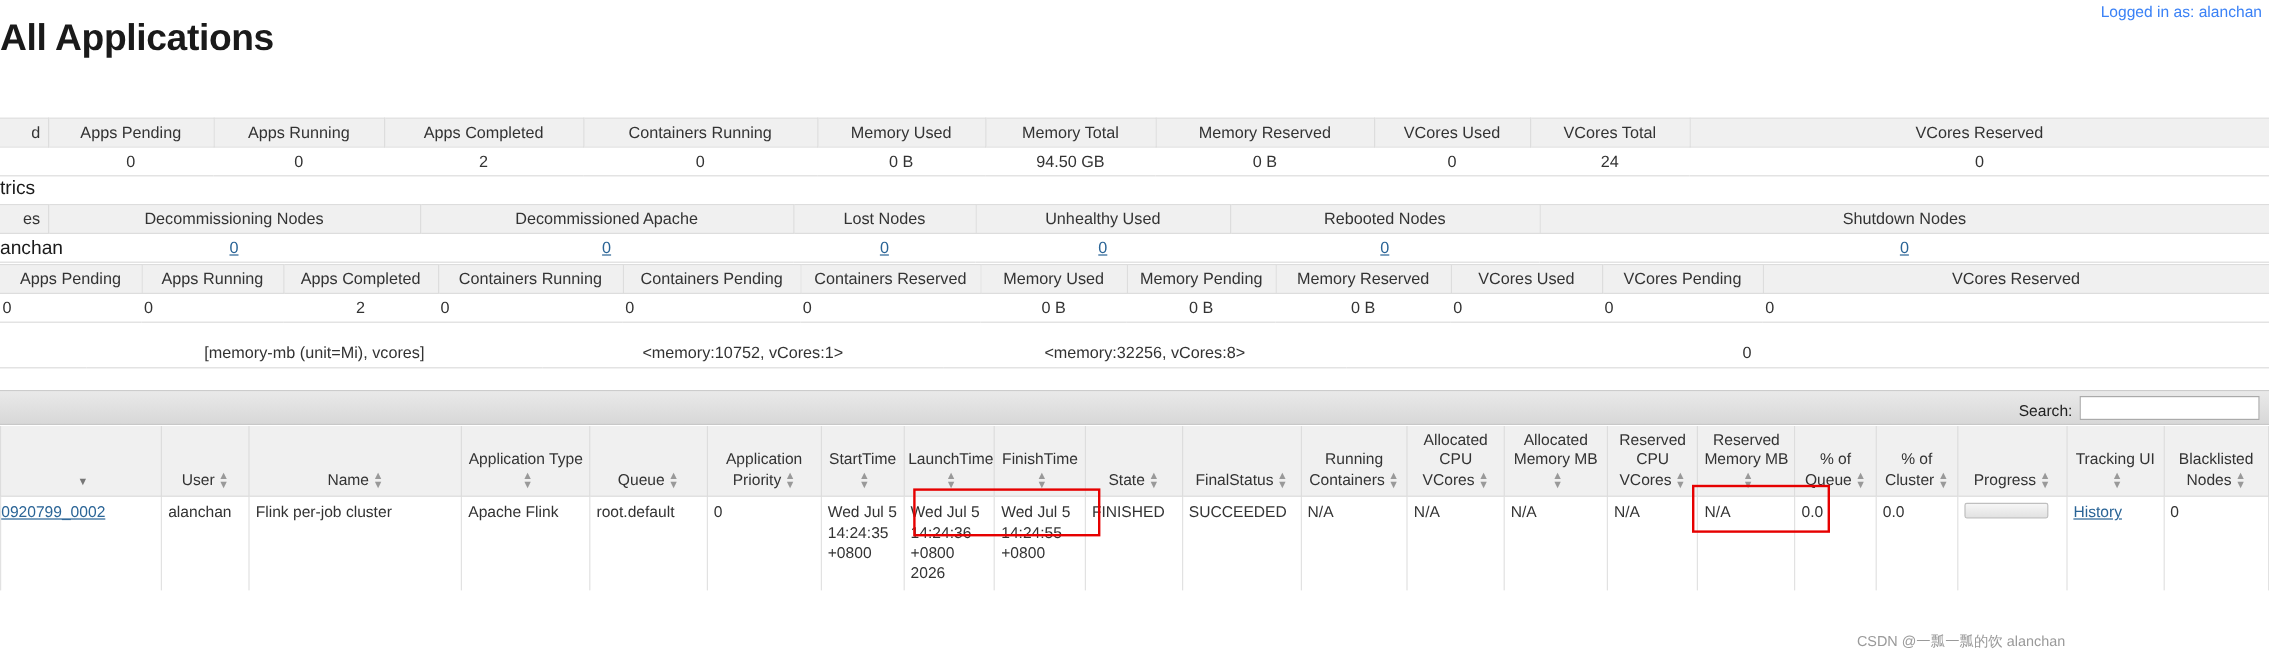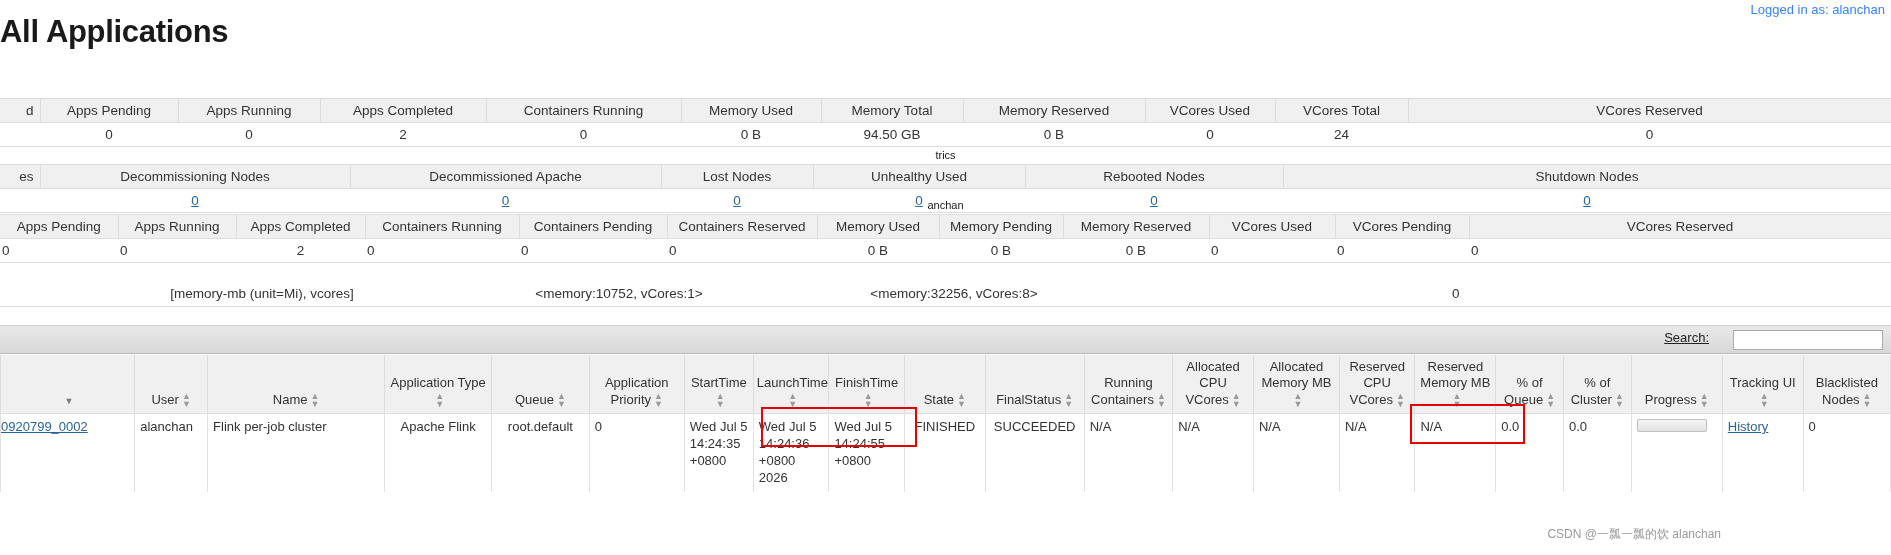--- a/index.html
+++ b/index.html
@@ -72,47 +72,45 @@
     white-space: nowrap;
     overflow: hidden;
   }
   table.metrics td.numcell { text-align: center; }
   a.metric-link {
     color: #2a6496;
     text-decoration: underline;
   }
 
   .section-label {
-    font-size: 11px;
+    font-size: 16px;
     color: #1a1a1a;
     padding: 3px 0 3px 0;
     white-space: nowrap;
-    text-align: center;
   }
 
   
   .apps-toolbar {
     position: absolute;
     left: 0;
     width: 1891px;
     height: 29px;
     background: linear-gradient(to bottom, #e9e9e9, #d8d8d8);
     border-top: 1px solid #cccccc;
     border-bottom: 1px solid #bbbbbb;
   }
   .search-box {
     position: absolute;
     right: 8px;
     top: 4px;
     display: flex;
-    align-items: flex-start;
-    gap: 24px;
+    align-items: flex-end;
+    gap: 6px;
     font-size: 13px;
     color: #222222;
-    text-decoration: underline;
   }
   .search-box input {
     width: 150px;
     height: 20px;
     border: 1px solid #aaaaaa;
     background: #ffffff;
     font-size: 12px;
     padding: 1px 4px;
     font-family: "Liberation Sans", sans-serif;
   }
@@ -189,21 +187,21 @@
 
   .watermark {
     position: absolute;
     right: 170px;
     bottom: 12px;
     font-size: 12px;
     color: #9a9a9a;
     white-space: nowrap;
     z-index: 30;
   }
-  .nowrap { white-space: nowrap; text-align: center; }
+  .nowrap { white-space: nowrap; }
 </style>
 </head>
 <body>
 
 <div id="page">
 
   <div class="logged-in">Logged in as: alanchan</div>
   <div class="page-title">All Applications</div>
 
   <div class="metrics-wrap" style="top:98px;">

